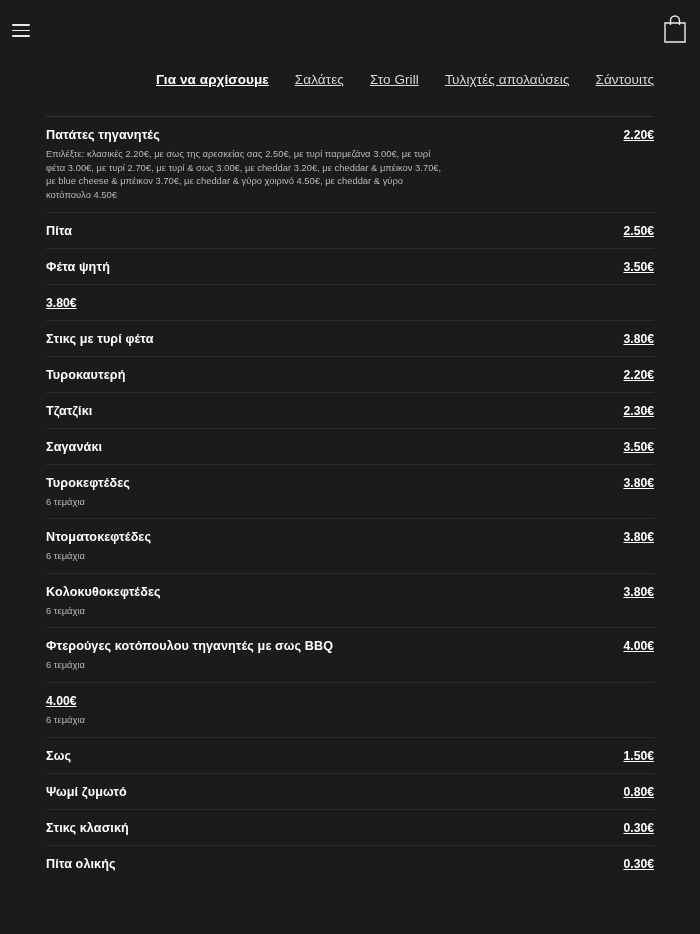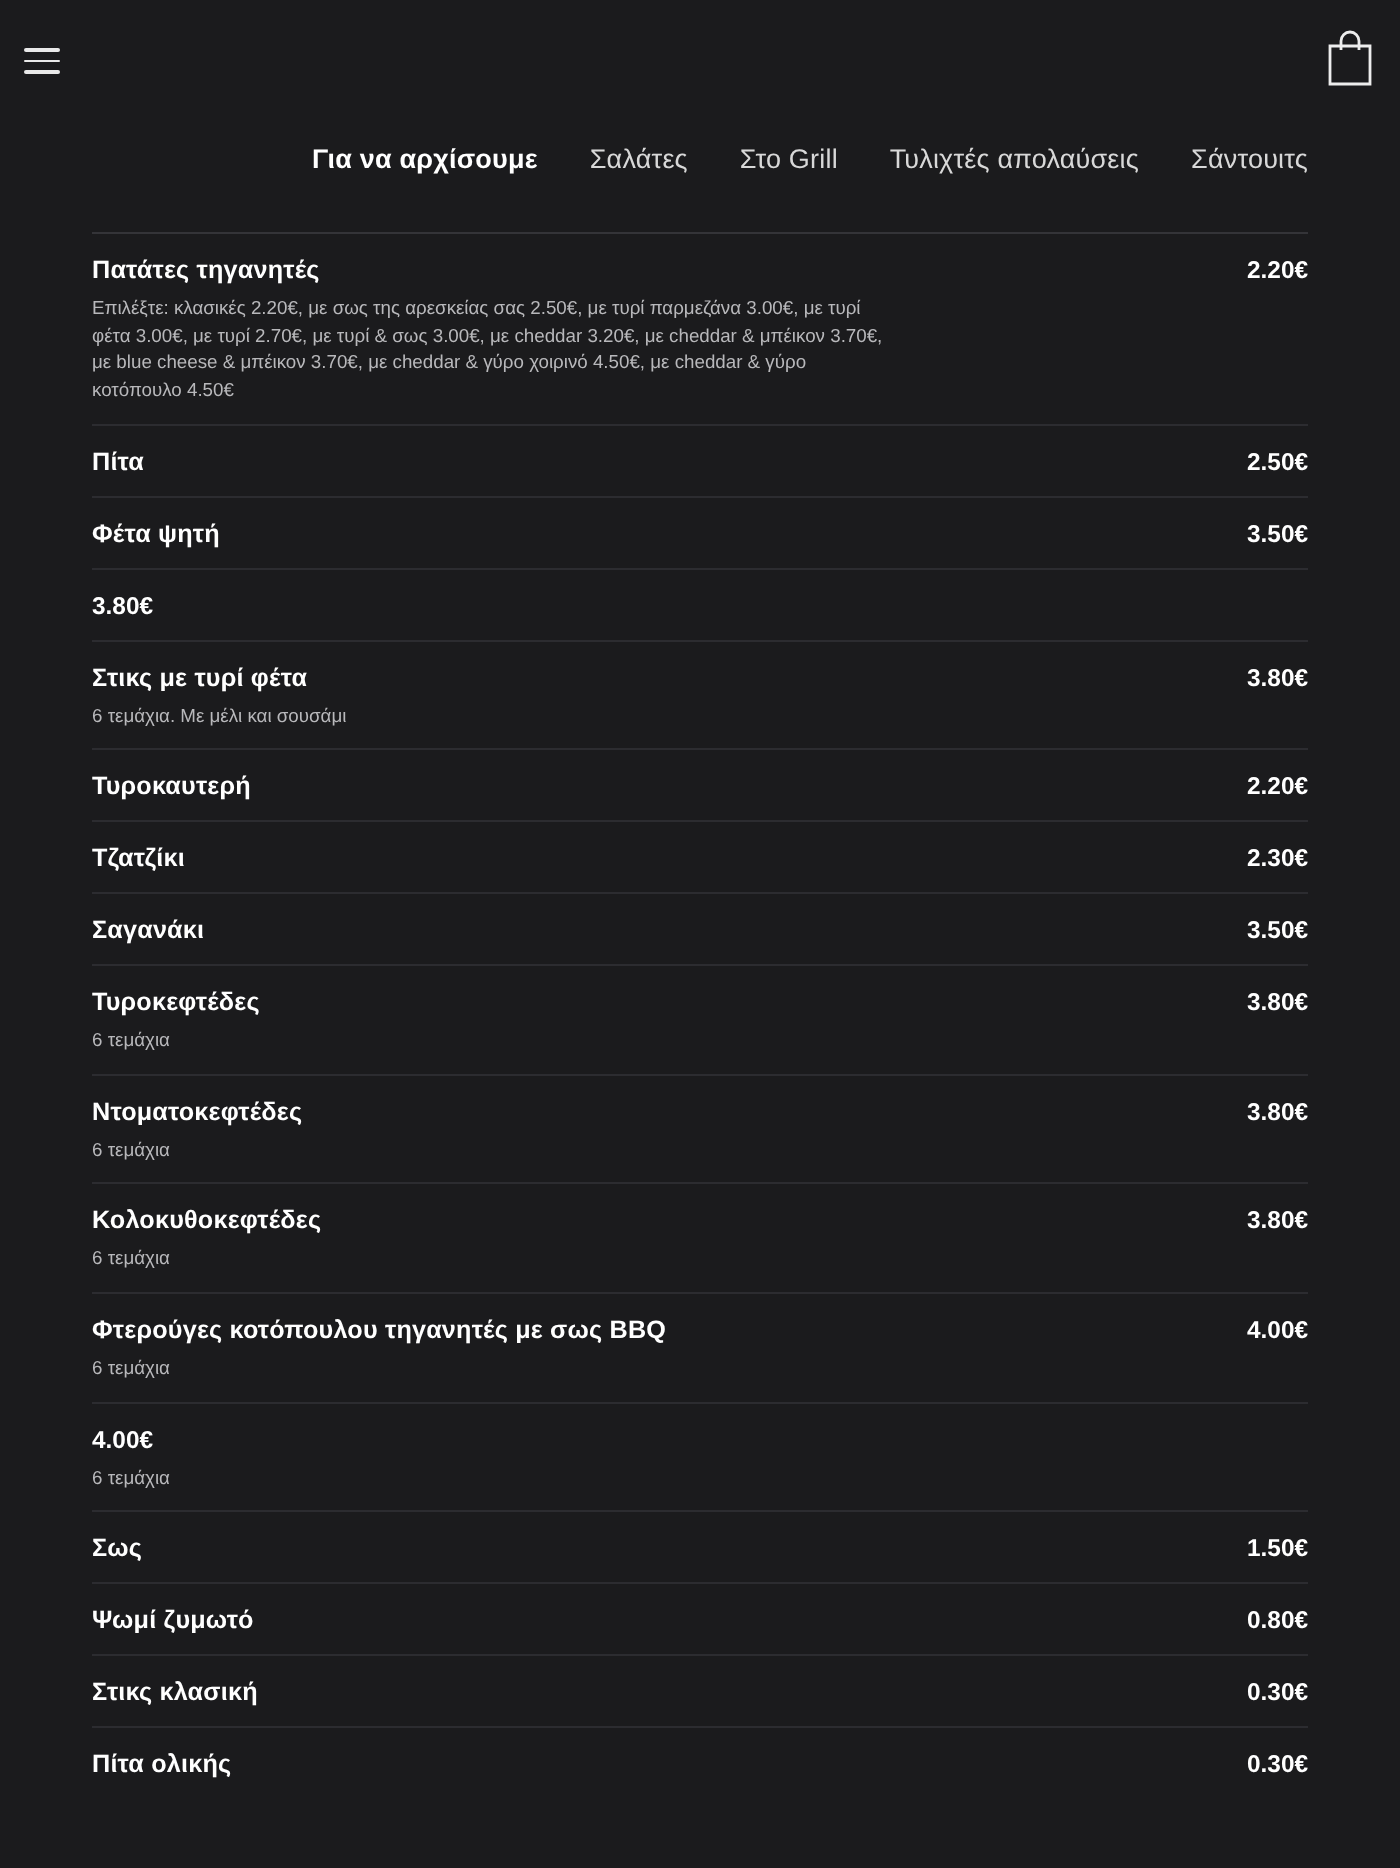--- a/index.html
+++ b/index.html
@@ -64,20 +64,21 @@
     gap: 26px;
     padding: 0 46px 0 0;
     height: 34px;
     font-size: 13.5px;
     letter-spacing: .1px;
   }
   .nav-item {
     color: #d8d8d8;
     cursor: pointer;
     white-space: nowrap;
+    text-decoration: underline;
   }
   .nav-item.active {
     color: #ffffff;
     font-weight: bold;
   }
 
   
   .menu {
     margin: 20px 46px 0 46px;
     border-top: 1px solid #343438;
@@ -96,20 +97,21 @@
     font-size: 12.6px;
     font-weight: bold;
     color: #ffffff;
     letter-spacing: .1px;
   }
   .item-price {
     font-size: 12.2px;
     font-weight: bold;
     color: #ffffff;
     white-space: nowrap;
+    text-decoration: underline;
   }
   .item-desc {
     margin-top: 5px;
     font-size: 9.4px;
     line-height: 1.45;
     color: #b8b8bb;
     max-width: 400px;
   }
   .item-desc:empty { display: none; }
 </style>
@@ -171,21 +173,20 @@
         <div class="item-price">3.80€</div>
       </div>
 
     </div>
 
     <div class="menu-item">
       <div class="item-row">
         <div class="item-name">Στικς με τυρί φέτα</div>
         <div class="item-price">3.80€</div>
       </div>
-      <div class="item-desc">6 τεμάχια. Με μέλι και σουσάμι</div>
     </div>
 
     <div class="menu-item">
       <div class="item-row">
         <div class="item-name">Τυροκαυτερή</div>
         <div class="item-price">2.20€</div>
       </div>
 
     </div>
 

